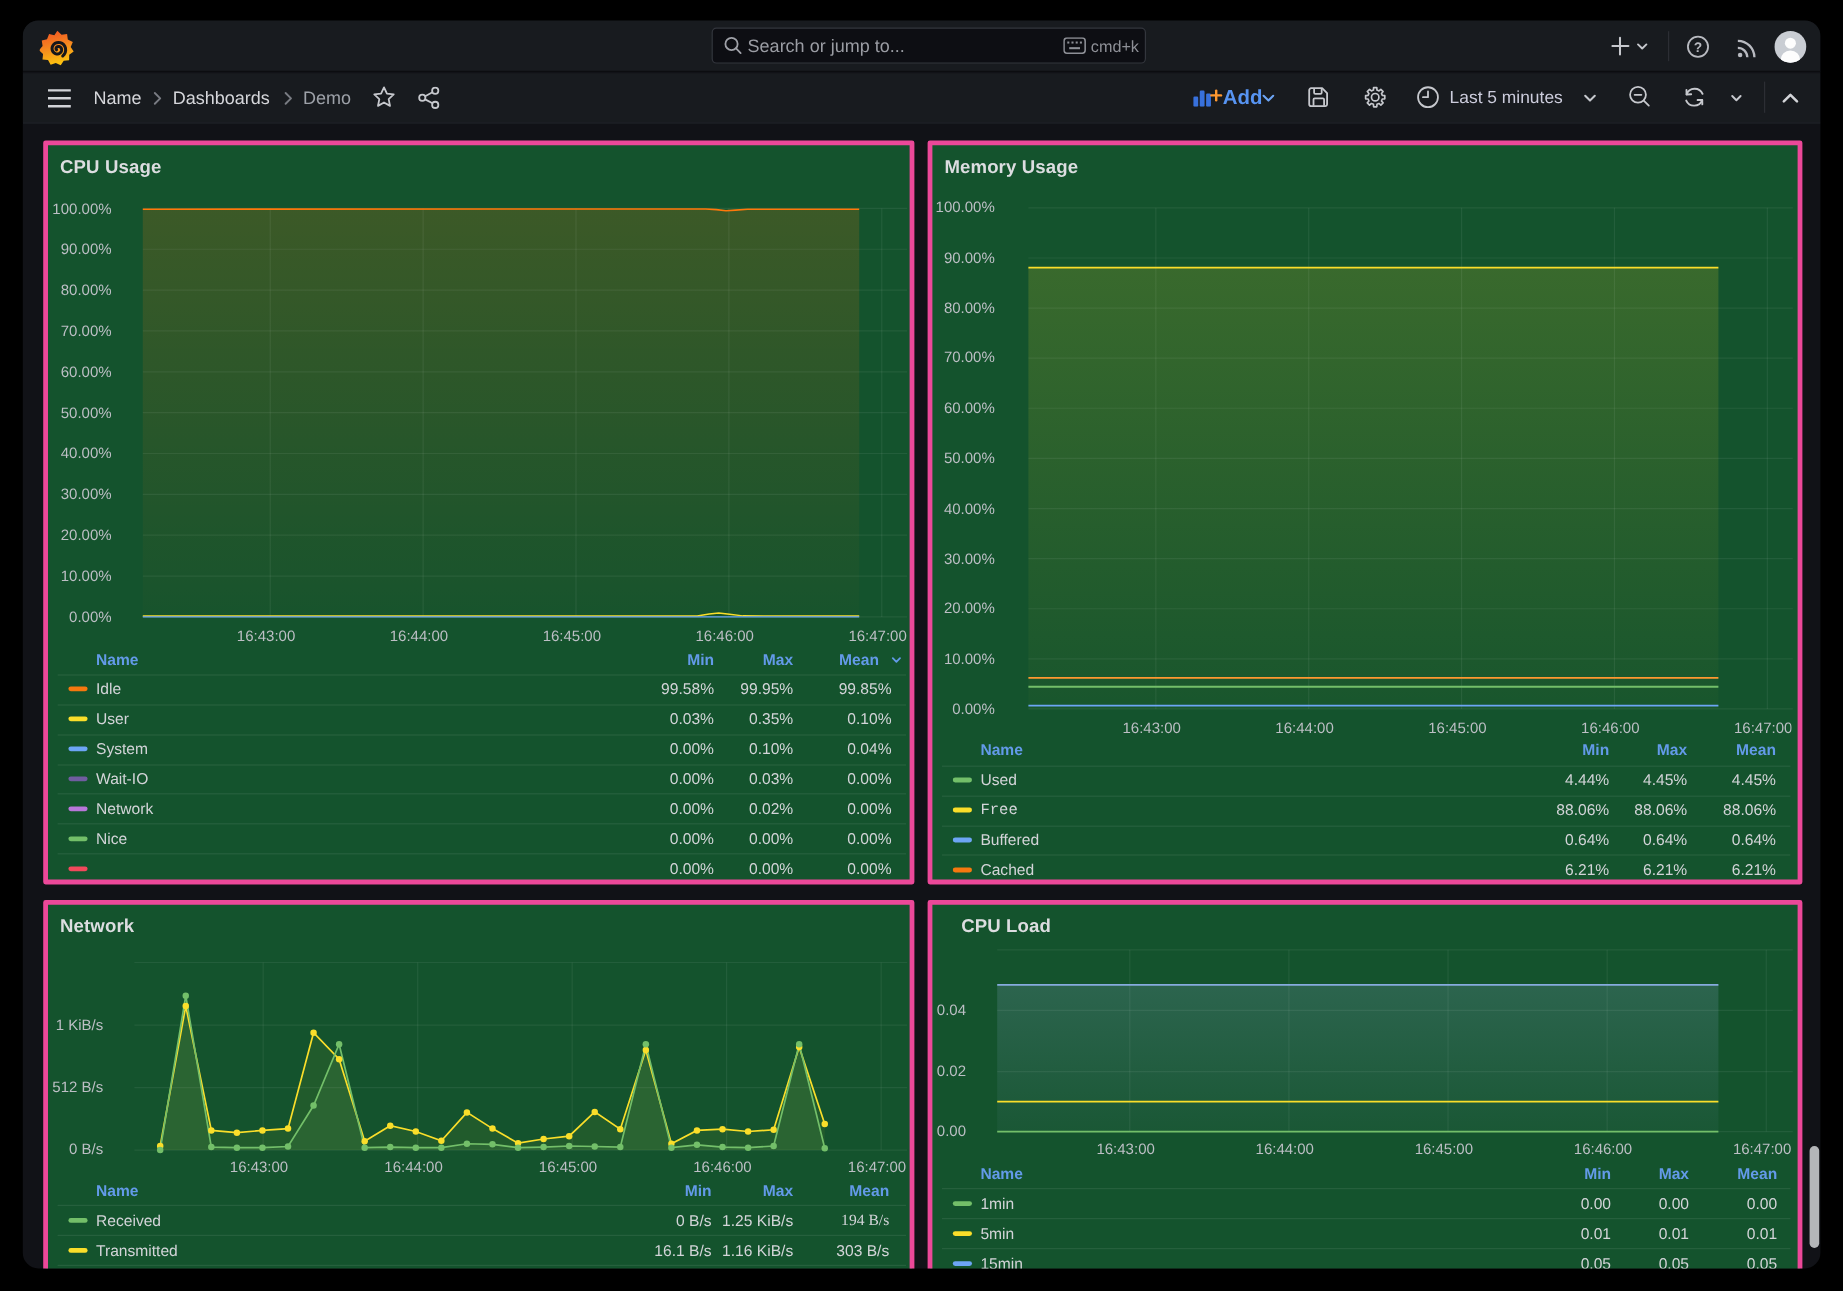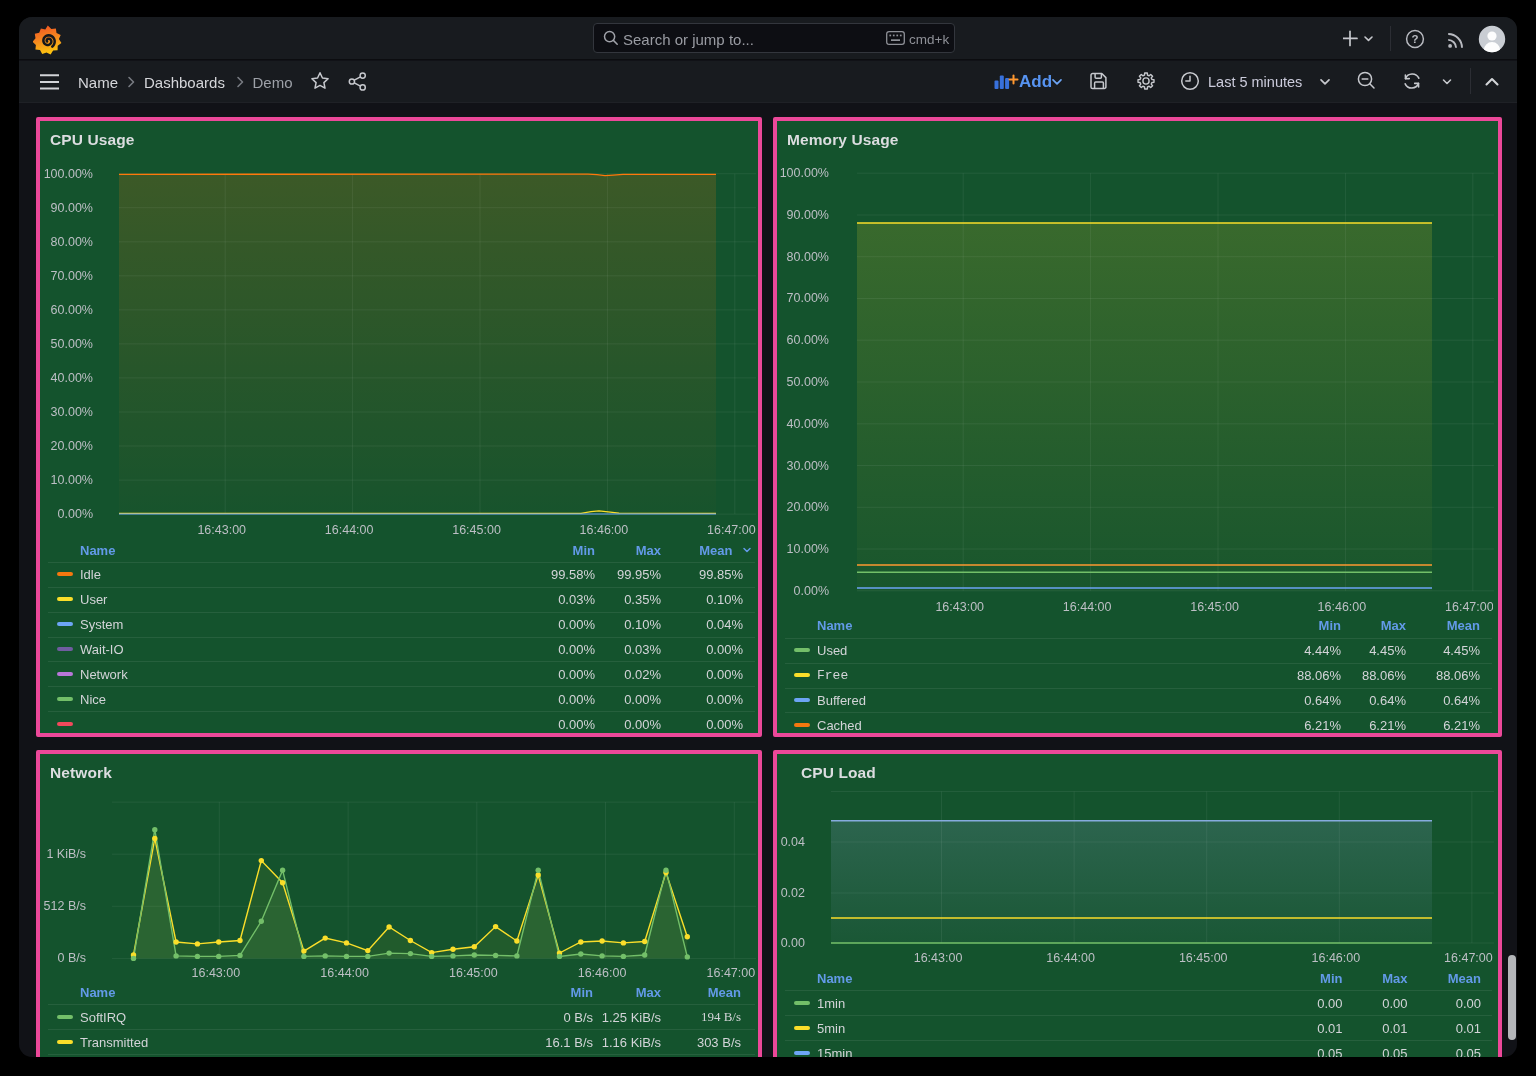--- a/index.html
+++ b/index.html
@@ -395,21 +395,21 @@
       <div class="t axl" style="left:280.3px;top:218.8px;width:57.0px;overflow:hidden;">16:44:00</div>
       <div class="t axl" style="left:409.0px;top:218.8px;width:57.0px;overflow:hidden;">16:45:00</div>
       <div class="t axl" style="left:537.7px;top:218.8px;width:57.0px;overflow:hidden;">16:46:00</div>
       <div class="t axl" style="left:666.5px;top:218.8px;width:49.5px;overflow:hidden;">16:47:00</div>
       <div class="t leghead" style="left:40px;top:238px;">Name</div>
       <div class="t leghead tr" style="right:165.0px;top:238px;">Min</div>
       <div class="t leghead tr" style="right:97.0px;top:238px;">Max</div>
       <div class="t leghead tr" style="right:17.0px;top:238px;">Mean</div>
       <div class="sep" style="left:8px;top:250.4px;width:707px;"></div>
       <div style="position:absolute;left:17px;top:260.9px;width:16px;height:4px;border-radius:2px;background:#73bf69;"></div>
-      <div class="t leg" style="left:40px;top:262.9px;">SoftIRQ</div>
+      <div class="t leg" style="left:40px;top:262.9px;">Received</div>
       <div class="t leg tr" style="right:165.0px;top:262.9px;">0 B/s</div>
       <div class="t leg tr" style="right:97.0px;top:262.9px;">1.25 KiB/s</div>
       <div class="t leg tr" style="right:17.0px;top:262.9px;font-family:Liberation Serif, serif;">194 B/s</div>
       <div class="sep" style="left:8px;top:275.2px;width:707px;"></div>
       <div style="position:absolute;left:17px;top:285.7px;width:16px;height:4px;border-radius:2px;background:#fade2a;"></div>
       <div class="t leg" style="left:40px;top:287.7px;">Transmitted</div>
       <div class="t leg tr" style="right:165.0px;top:287.7px;">16.1 B/s</div>
       <div class="t leg tr" style="right:97.0px;top:287.7px;">1.16 KiB/s</div>
       <div class="t leg tr" style="right:17.0px;top:287.7px;">303 B/s</div>
       <div class="sep" style="left:8px;top:300.1px;width:707px;"></div>

